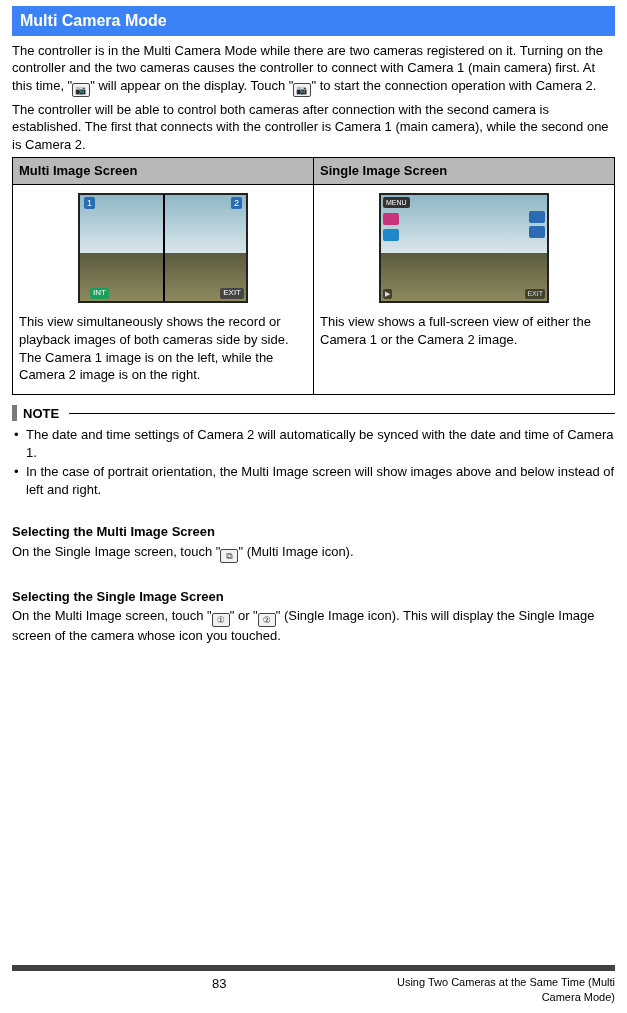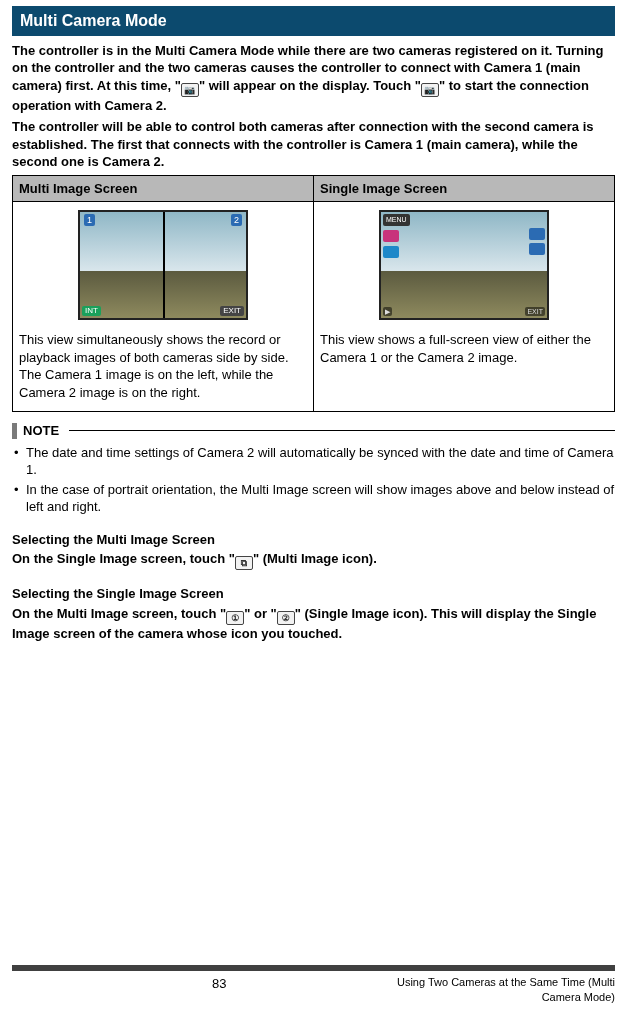--- a/index.html
+++ b/index.html
@@ -8,28 +8,28 @@
     font-size: 13px;
     line-height: 1.35;
     color: #000;
     width: 627px;
     height: 1013px;
     background: #fff;
     padding: 6px 12px 10px 12px;
     position: relative;
   }
   .section-header {
-    background: #0c4a6e;
+    background: #3b82f6;
     color: #fff;
     font-weight: bold;
     font-size: 16px;
     padding: 4px 8px;
     margin-bottom: 6px;
   }
-  .para { margin-bottom: 4px; font-weight: bold; }
+  .para { margin-bottom: 4px; }
   .inline-icon {
     display: inline-block;
     width: 18px; height: 14px;
     border: 1px solid #444;
     border-radius: 2px;
     vertical-align: -3px;
     background: #f2f2f2;
     position: relative;
     font-size: 9px;
     line-height: 12px;
@@ -98,40 +98,40 @@
   }
   .thumb .right-badges span {
     width:16px; height:12px; background:#2b6bb3; border-radius:2px;
   }
   .thumb .bottom-bar {
     position:absolute; bottom:2px; left:2px; right:2px;
     display:flex; justify-content:space-between;
     font-size:7px; color:#ddd;
   }
   .thumb .bottom-bar span { background:rgba(0,0,0,.5); padding:0 2px; border-radius:2px; }
-  .thumb .int { position:absolute; bottom:2px; left:2px; font-size:8px; background:#1aa05b; color:#fff; padding:0 3px; border-radius:2px; }
+  .thumb .int { position:absolute; bottom:2px; left:10px; font-size:8px; background:#1aa05b; color:#fff; padding:0 3px; border-radius:2px; }
   .thumb .exit { position:absolute; bottom:2px; right:2px; font-size:8px; background:#444; color:#fff; padding:0 3px; border-radius:2px; }
 
   .cell-text { font-size: 13px; }
 
   .note-head {
     display:flex; align-items:center; gap:6px;
     margin-bottom: 4px;
   }
   .note-head .bar { width:5px; height:16px; background:#7a7a7a; }
   .note-head .lbl { font-weight:bold; font-size:13px; }
   .note-head .line { flex:1; height:1px; background:#000; margin-left:4px; }
 
   ul.notes { list-style: none; padding-left: 0; }
   ul.notes li { position:relative; padding-left: 14px; margin-bottom:2px; }
   ul.notes li::before {
     content: "•"; position:absolute; left:2px; top:0;
   }
 
-  .subhead { font-weight:bold; margin-top:15px; margin-bottom:2px; }
+  .subhead { font-weight:bold; margin-top:25px; margin-bottom:2px; }
 
   .footer {
     position:absolute;
     bottom:8px; left:12px; right:12px;
     border-top:6px solid #404040;
     padding-top:4px;
     display:flex; justify-content:space-between; align-items:flex-start;
     font-size:11px;
   }
   .footer .pnum { font-size:13px; margin-left: 200px;}

